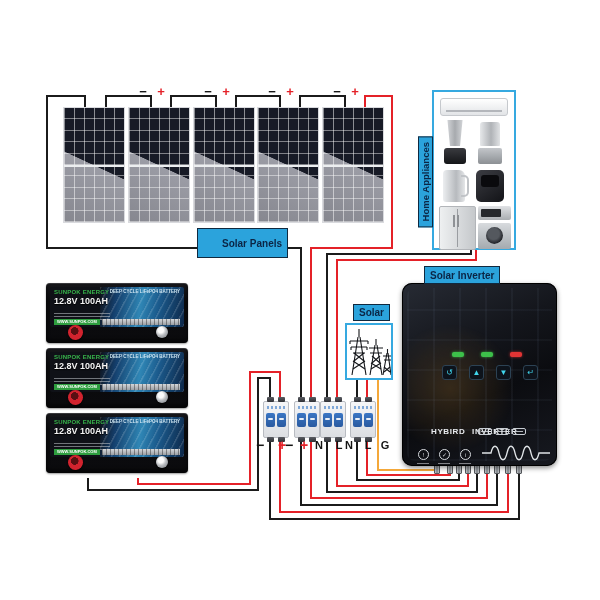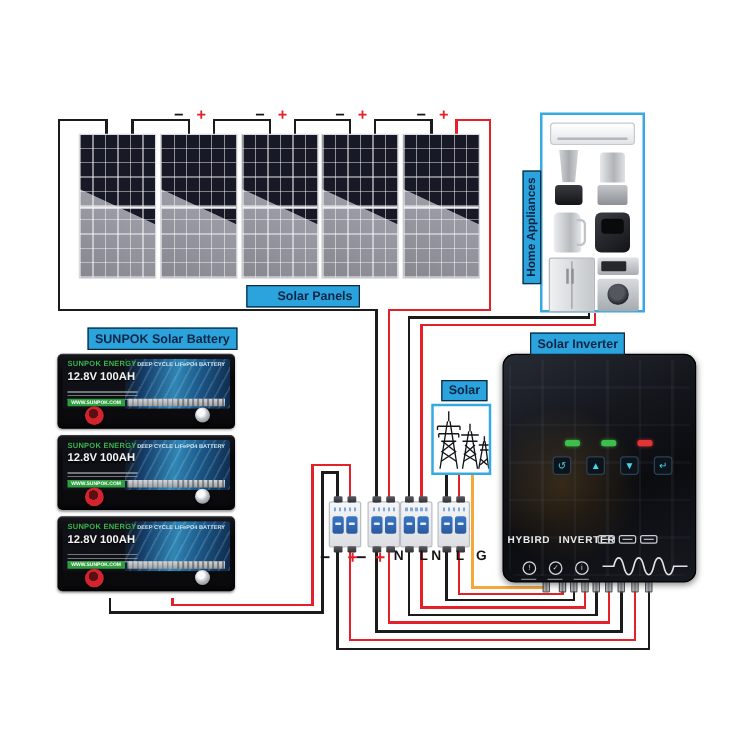--- a/index.html
+++ b/index.html
@@ -106,21 +106,21 @@
   .lcd .sub{display:flex;justify-content:space-between;padding:0 6px;margin-top:2px;}
   .lcd .sub span{width:11px;height:2px;background:#3fd9f0;opacity:.65;}
   .gauge{position:absolute;top:11px;width:3px;height:19px;opacity:.8;
          background:repeating-linear-gradient(0deg,#3fd9f0 0 2px,transparent 2px 4px);}
   .gauge.l{left:2px;} .gauge.r{right:2px;}
   .led{position:absolute;top:69px;width:12px;height:5px;border-radius:2px;}
   .led.green{background:#3dc04a;box-shadow:0 0 3px rgba(61,192,74,.8);}
   .led.red{background:#e23434;box-shadow:0 0 3px rgba(226,52,52,.8);}
   .ibtn{position:absolute;top:82px;width:15px;height:15px;background:#0d131b;border:1px solid #2c4254;border-radius:3px;
         color:#41d7ee;font-size:8px;line-height:14px;text-align:center;box-sizing:border-box;}
-  .brand{position:absolute;left:4px;top:144px;color:#e9ebee;font-size:8px;font-weight:bold;letter-spacing:.6px;word-spacing:4px;white-space:nowrap;}
+  .brand{position:absolute;left:29px;top:144px;color:#e9ebee;font-size:8px;font-weight:bold;letter-spacing:.6px;word-spacing:4px;white-space:nowrap;}
   .nbadge{position:absolute;top:145px;width:14px;height:7px;border:1px solid #c7ccd2;border-radius:2px;box-sizing:border-box;}
   .nbadge::after{content:"";position:absolute;left:2px;right:2px;top:2px;height:1px;background:rgba(220,225,230,.8);}
   .fcirc{position:absolute;top:166px;width:11px;height:11px;border:1px solid #d6d9dd;border-radius:50%;
          color:#d6d9dd;font-size:6px;line-height:10px;text-align:center;box-sizing:border-box;}
   .fcap{position:absolute;top:180px;width:12px;height:1px;background:rgba(220,220,225,.55);}
   .wave{position:absolute;left:78px;top:158px;}
   .post{position:absolute;top:458px;width:6px;height:16px;z-index:2;border:1px solid #55585c;border-radius:1px;
         background:linear-gradient(90deg,#c9ccd0,#7e8287,#c9ccd0);box-sizing:border-box;}
 </style>
 </head>
@@ -166,23 +166,22 @@
 
   <span class="pair-label neg" style="left:143px">−</span>
   <span class="pair-label pos" style="left:161px">+</span>
   <span class="pair-label neg" style="left:208px">−</span>
   <span class="pair-label pos" style="left:226px">+</span>
   <span class="pair-label neg" style="left:272px">−</span>
   <span class="pair-label pos" style="left:290px">+</span>
   <span class="pair-label neg" style="left:337px">−</span>
   <span class="pair-label pos" style="left:355px">+</span>
 
-  <div class="badge" style="left:197px;top:228px;height:18px;padding-left:24px;">Solar Panels</div>
-
-  <div class="badge" style="left:70px;top:262px;height:18px;">SUNPOK Solar Battery</div>
+  <div class="badge" style="left:197px;top:228px;height:30px;padding-left:24px;">Solar Panels</div>
+
 
   <div class="battery" style="top:283px">
     <div class="bat-label">
       <div class="bat-wave"></div>
       <div class="bat-row1">
         <span class="bat-brand">SUNPOK ENERGY</span>
         <span class="bat-type">DEEP CYCLE LiFePO4 BATTERY</span>
       </div>
       <div class="bat-spec">12.8V 100AH</div>
       <div class="bat-lines"></div>

